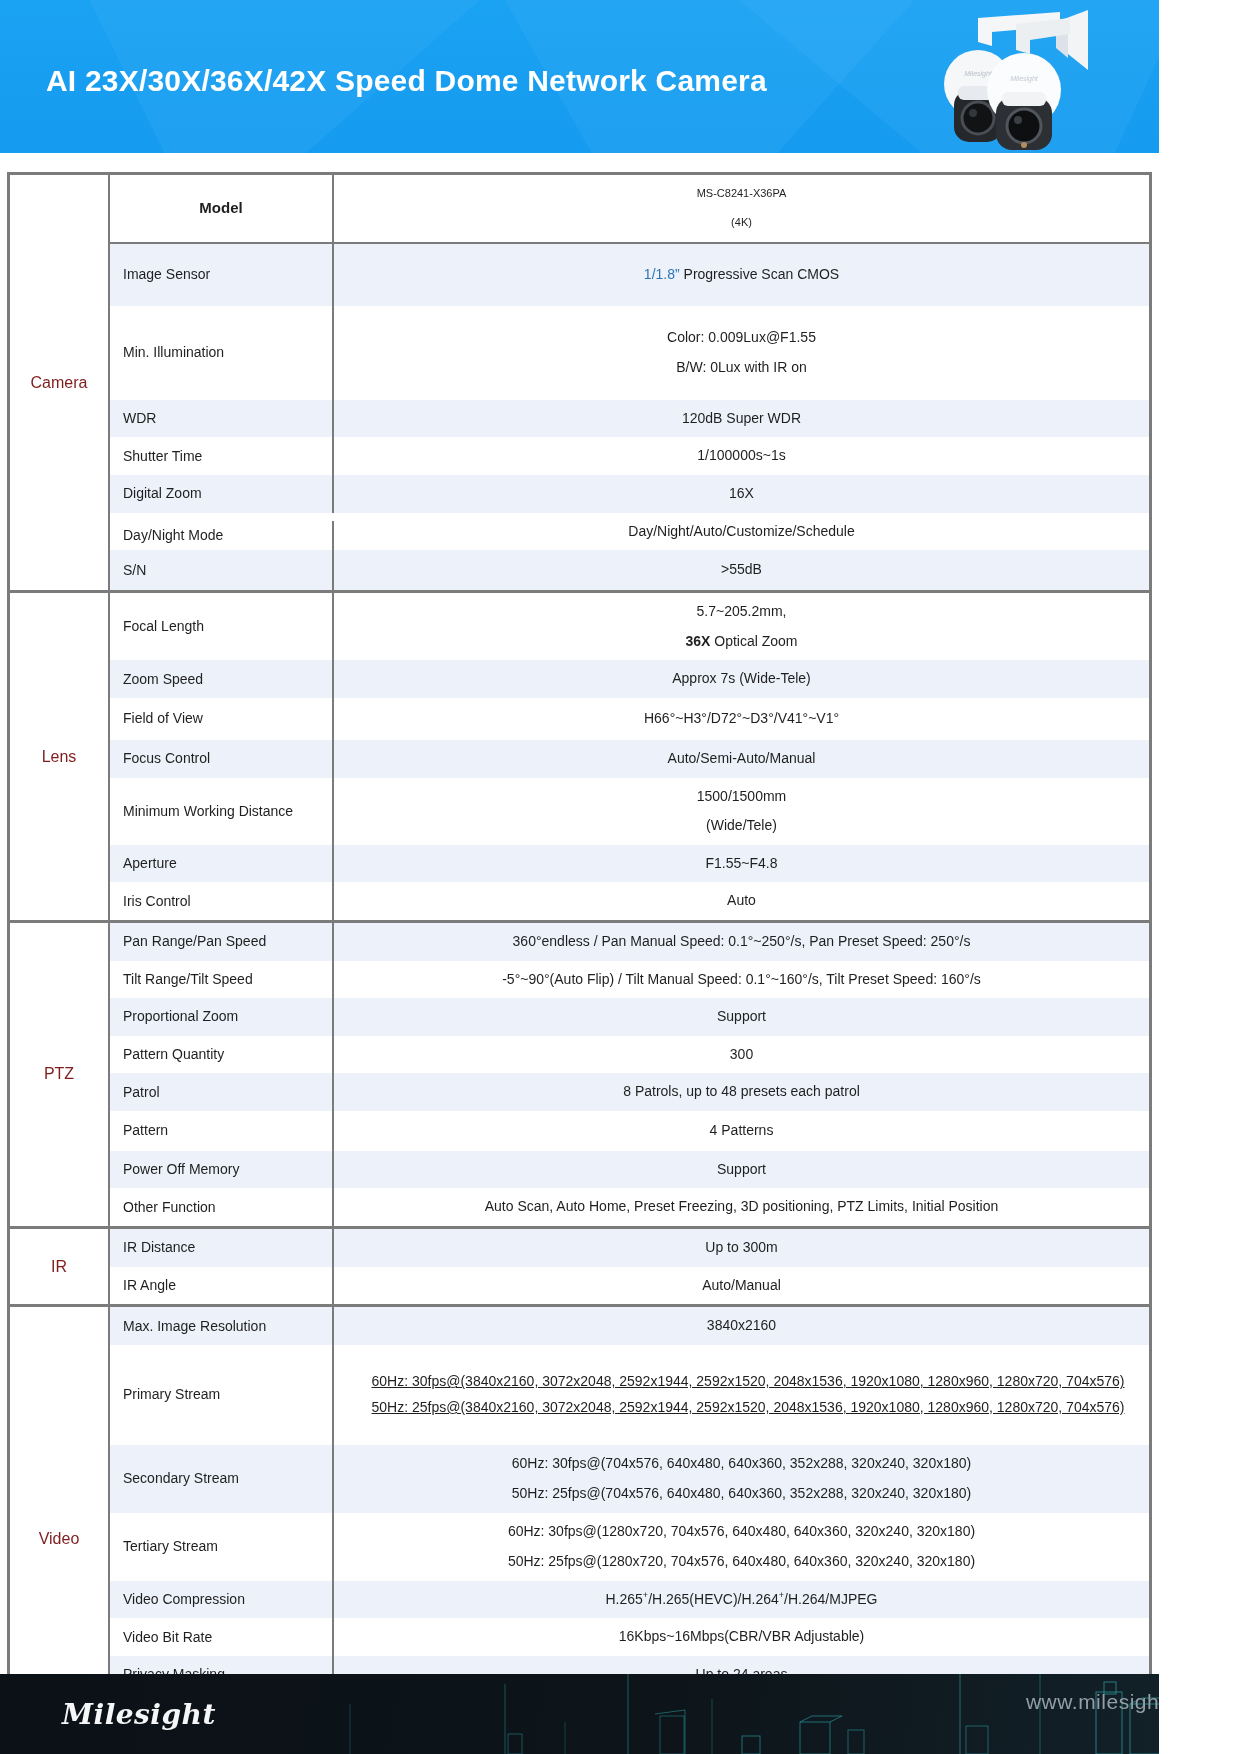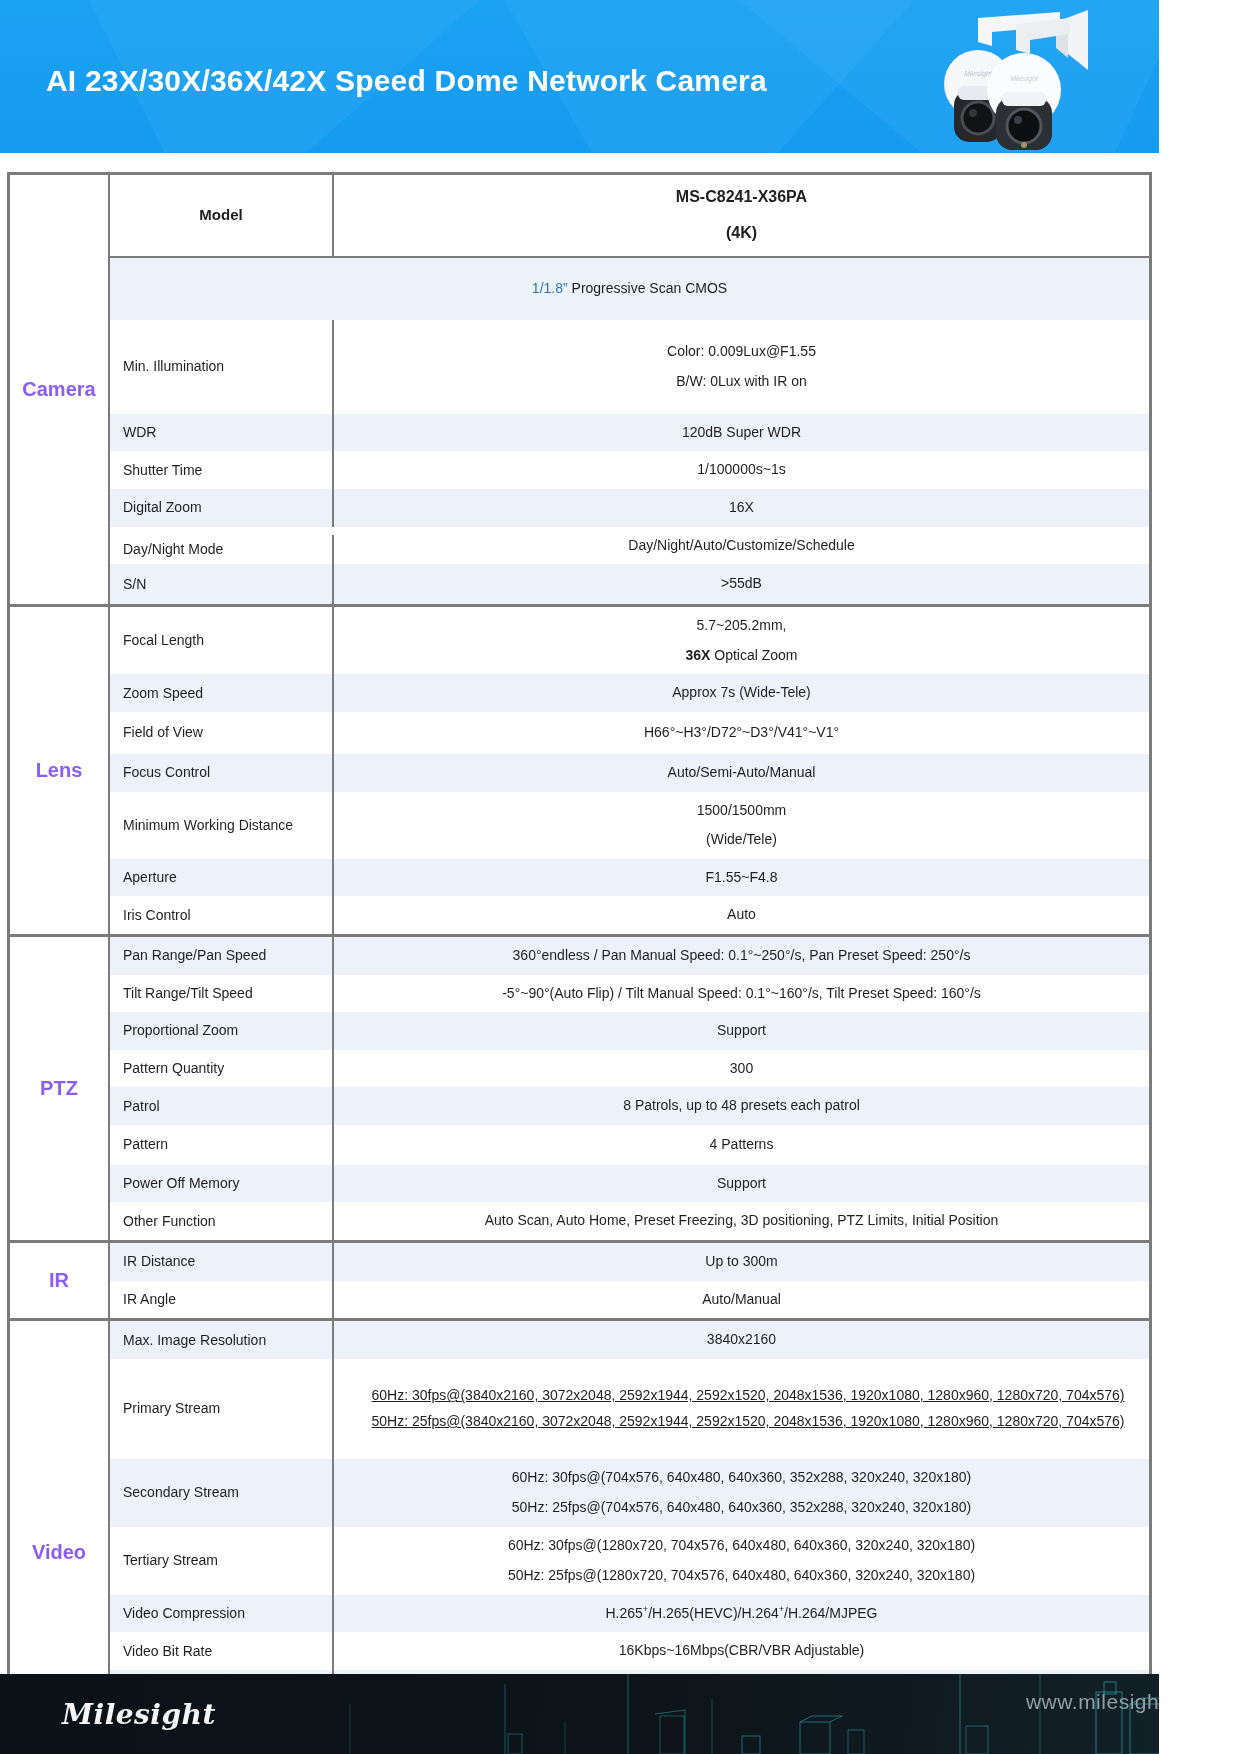--- a/index.html
+++ b/index.html
@@ -13,33 +13,33 @@
   .hdr .t2 { width:520px; height:320px; left:430px; top:-40px; clip-path:polygon(10% 0,100% 0,45% 100%); }
   .hdr .t3 { width:460px; height:300px; right:-40px; top:-30px; clip-path:polygon(0 10%,100% 0,70% 100%); }
   .hdr h1 { position:absolute; left:46px; top:64px; color:#ffffff; font-size:30px; font-weight:600; letter-spacing:.2px; }
   .cam-art { position:absolute; right:66px; top:2px; }
 
   
   .tbl-wrap { margin:19px 7px 0 7px; }
   #spec-table { border:3px solid #7b7b7b; background:#ffffff; }
   .section { display:flex; border-top:3px solid #7b7b7b; }
   .section:first-child { border-top:none; }
-  .sec-label { width:100px; flex:0 0 100px; border-right:2px solid #7b7b7b; display:flex; align-items:center; justify-content:center; font-weight:bold; font-size:20px; color:#8b5cf6; background:#ffffff; }
+  .sec-label { width:100px; flex:0 0 100px; border-right:2px solid #7b7b7b; display:flex; align-items:center; justify-content:center; font-weight:normal; font-size:16px; color:#7f1d1d; background:#ffffff; }
   .sec-rows { flex:1; display:flex; flex-direction:column; }
   .row { display:flex; align-items:stretch; background:#ffffff; }
   .row.shade { background:#edf2fa; }
   .cell { display:flex; flex-direction:column; justify-content:center; font-size:14px; color:#1f1f1f; }
   .cell.label { width:224px; flex:0 0 224px; border-right:2px solid #7b7b7b; padding:4px 8px 4px 13px; line-height:1.5; }
   .cell.value { flex:1; text-align:center; padding:4px 14px; line-height:1.4; }
   .value .line { margin:5px 0; }
   sup { font-size:9px; vertical-align:super; line-height:0; }
 
   .model-row { border-bottom:2px solid #7b7b7b; }
   .model-row .label { justify-content:center; text-align:center; padding-left:8px; font-weight:bold; font-size:15px; }
-  .model-row .value .line { font-weight:bold; font-size:16px; margin:7px 0; }
+  .model-row .value .line { font-weight:normal; font-size:11px; margin:7px 0; }
 
   
   .sec-camera .row { min-height:30px; }
   .sec-camera .row:nth-child(1) { min-height:66px; }
   .sec-camera .row:nth-child(2) { min-height:62px; }
   .sec-camera .row:nth-child(3) { min-height:94px; }
   .sec-camera .row:nth-child(7) { min-height:33px;align-items:flex-end; }
   .sec-camera .row:nth-child(8) { min-height:40px; }
   .sec-lens .row  { min-height:36px; }
   .sec-lens .row:nth-child(1) { min-height:66px; }
@@ -108,20 +108,21 @@
           <div class="sec-label">Camera</div>
           <div class="sec-rows">
             <div class="row model-row">
               <div class="cell label">Model</div>
               <div class="cell value">
                 <div class="line"><span>MS-C8241-X36PA</span></div>
                 <div class="line"><span>(4K)</span></div>
               </div>
             </div>
             <div class="row shade">
+              <div class="cell label">Image Sensor</div>
               <div class="cell value">
                 <div class="line"><span style="color: rgb(46, 116, 181);">1/1.8” </span><span>Progressive Scan CMOS</span></div>
               </div>
             </div>
             <div class="row">
               <div class="cell label">Min. Illumination</div>
               <div class="cell value">
                 <div class="line"><span>Color: 0.009Lux@F1.55</span></div>
                 <div class="line"><span>B/W: 0Lux with IR on</span></div>
               </div>

